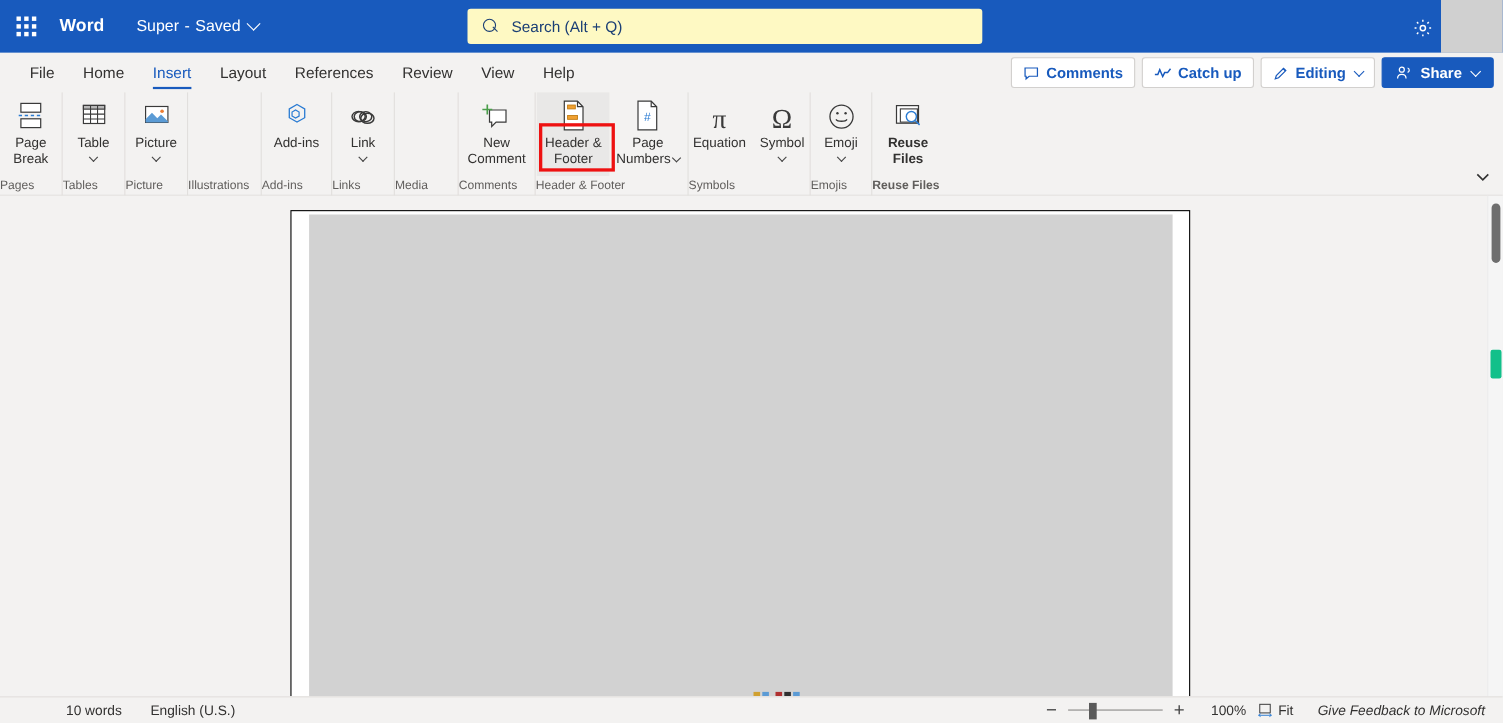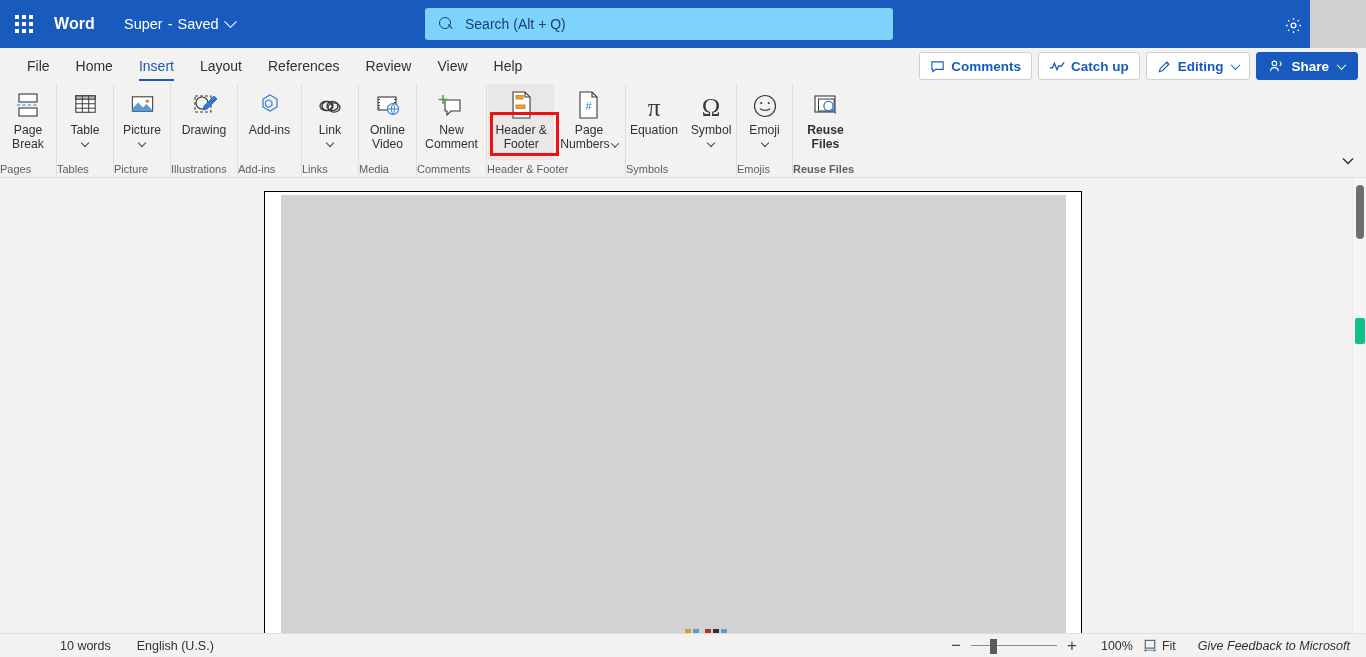--- a/index.html
+++ b/index.html
@@ -39,21 +39,21 @@
   #doc-name { color: #fff; }
   #doc-sep { color: #fff; margin: 0 5px; }
   #doc-state { color: #fff; }
   .chev-white {
     display: inline-block; width: 9px; height: 9px;
     border-right: 1.4px solid #fff; border-bottom: 1.4px solid #fff;
     transform: rotate(45deg) translate(-2px,-2px); margin-left: 7px;
   }
   #searchbox {
     position: absolute; left: 425px; top: 8px; width: 468px; height: 32px;
-    background: #7dd3fc; border-radius: 3px;
+    background: #fef9c3; border-radius: 3px;
     display: flex; align-items: center; padding-left: 14px;
     cursor: text;
   }
   #searchbox .mag {
     width: 15px; height: 15px; position: relative; flex: none; margin-right: 11px;
   }
   #searchbox .mag::before {
     content:""; position:absolute; left:0; top:0; width:10px; height:10px;
     border:1.4px solid #1b3f75; border-radius:50%;
   }
@@ -340,32 +340,20 @@
           </svg>
         </div>
         <div class="rlabel">Picture</div>
         <span class="rchev"></span>
       </div>
     </div>
     <div class="gname">Picture</div>
   </div>
 
   <div class="rgroup" style="left:171px;width:67px;">
-    <div class="ritems">
-      <div class="ritem">
-        <div class="ricon">
-          <svg width="30" height="30" viewBox="0 0 30 30" fill="none">
-            <path d="M6 6h16v16H6z" stroke="#3a3a3a" stroke-width="1.1" stroke-dasharray="3 2"></path>
-            <circle cx="13" cy="13" r="6" stroke="#3a3a3a" stroke-width="1.1"></circle>
-            <path d="M25 6l3 3-10 10-4 1 1-4z" fill="#2b7cd3" stroke="#1b5ea8" stroke-width=".8"></path>
-          </svg>
-        </div>
-        <div class="rlabel">Drawing</div>
-      </div>
-    </div>
     <div class="gname">Illustrations</div>
   </div>
 
   <div class="rgroup" style="left:238px;width:64px;">
     <div class="ritems">
       <div class="ritem">
         <div class="ricon">
           <svg width="30" height="30" viewBox="0 0 30 30" fill="none" stroke="#2b7cd3" stroke-width="1.2">
             <path d="M15 5l7 4v8l-7 4-7-4V9z"></path>
             <path d="M10.5 15.5l3.2 1.9 3.2-1.9v-3.7l-3.2-1.9-3.2 1.9z" stroke-width="1.1"></path>
@@ -388,34 +376,20 @@
           </svg>
         </div>
         <div class="rlabel">Link</div>
         <span class="rchev"></span>
       </div>
     </div>
     <div class="gname">Links</div>
   </div>
 
   <div class="rgroup" style="left:359px;width:58px;">
-    <div class="ritems">
-      <div class="ritem">
-        <div class="ricon">
-          <svg width="30" height="28" viewBox="0 0 30 28" fill="none">
-            <rect x="5" y="5" width="18" height="13" stroke="#3a3a3a" stroke-width="1.1" fill="#fff"></rect>
-            <path d="M5 7.5h2M5 10.5h2M5 13.5h2M5 16h2M21 7.5h2M21 10.5h2M21 13.5h2M21 16h2" stroke="#3a3a3a" stroke-width="1.1"></path>
-            <circle cx="20" cy="17" r="5.5" fill="#fff" stroke="#2b7cd3" stroke-width="1.2"></circle>
-            <path d="M14.5 17h11M20 11.5c2 2.4 2 8.6 0 11M20 11.5c-2 2.4-2 8.6 0 11" stroke="#2b7cd3" stroke-width="1"></path>
-          </svg>
-        </div>
-        <div class="rlabel">Online
-Video</div>
-      </div>
-    </div>
     <div class="gname">Media</div>
   </div>
 
   <div class="rgroup" style="left:417px;width:70px;">
     <div class="ritems">
       <div class="ritem">
         <div class="ricon">
           <svg width="30" height="28" viewBox="0 0 30 28" fill="none">
             <path d="M9 8h15v11h-9l-4 4v-4H9z" stroke="#3a3a3a" stroke-width="1.1" fill="#fff"></path>
             <path d="M7 3v9M2.5 7.5h9" stroke="#4a9e4a" stroke-width="1.5"></path>

